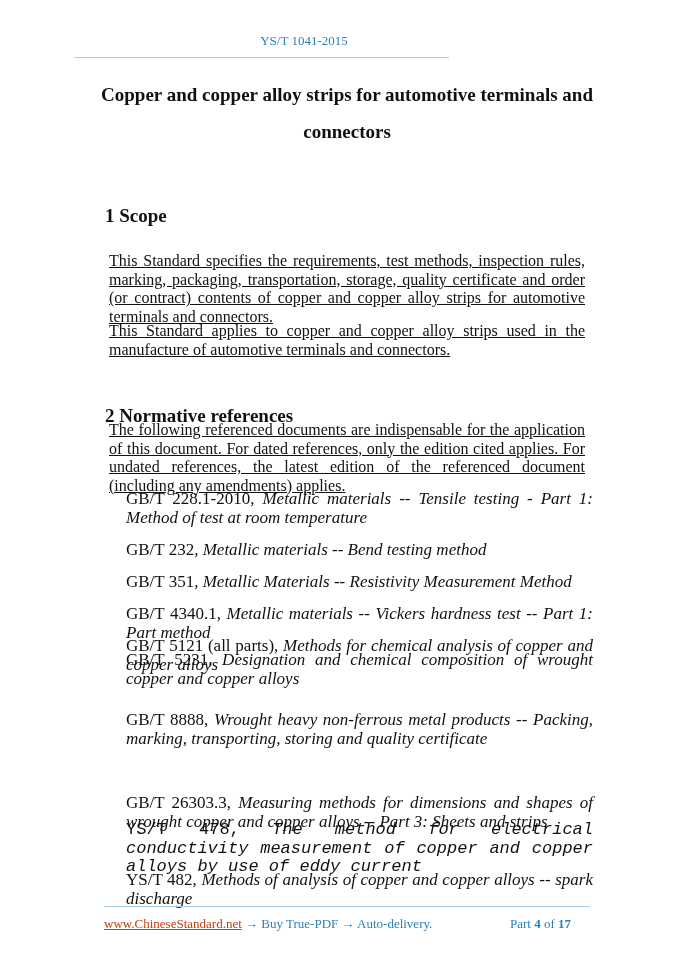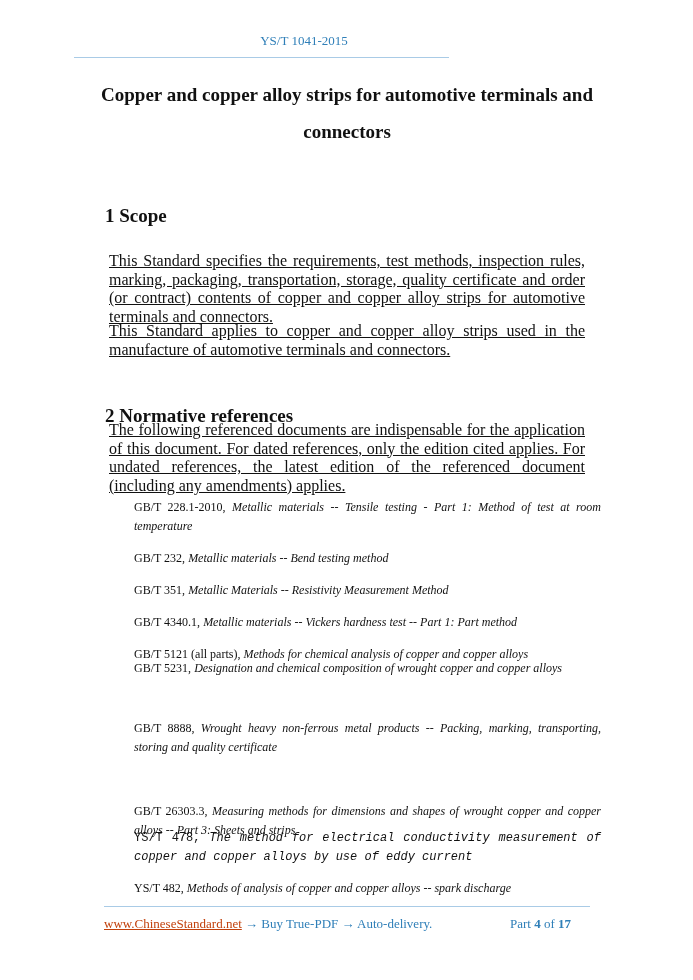--- a/index.html
+++ b/index.html
@@ -56,25 +56,25 @@
       font-size: 16px;
       line-height: 18.6px;
       text-align: justify;
       text-align-last: left;
       text-decoration: underline;
     }
     .ref {
       position: absolute;
       left: 122px;
       width: 467px;
-      font-size: 12px;
+      font-size: 17px;
       line-height: 18.6px;
       text-align: justify;
       text-align-last: left;
-      margin: 12px;
+      margin: 4px;
     }
     .ref i { font-style: italic; }
     .footer-rule {
       position: absolute;
       top: 906px;
       left: 104px;
       width: 486px;
       border-top: 1px solid #a9cbe6;
     }
     .footer-left {

